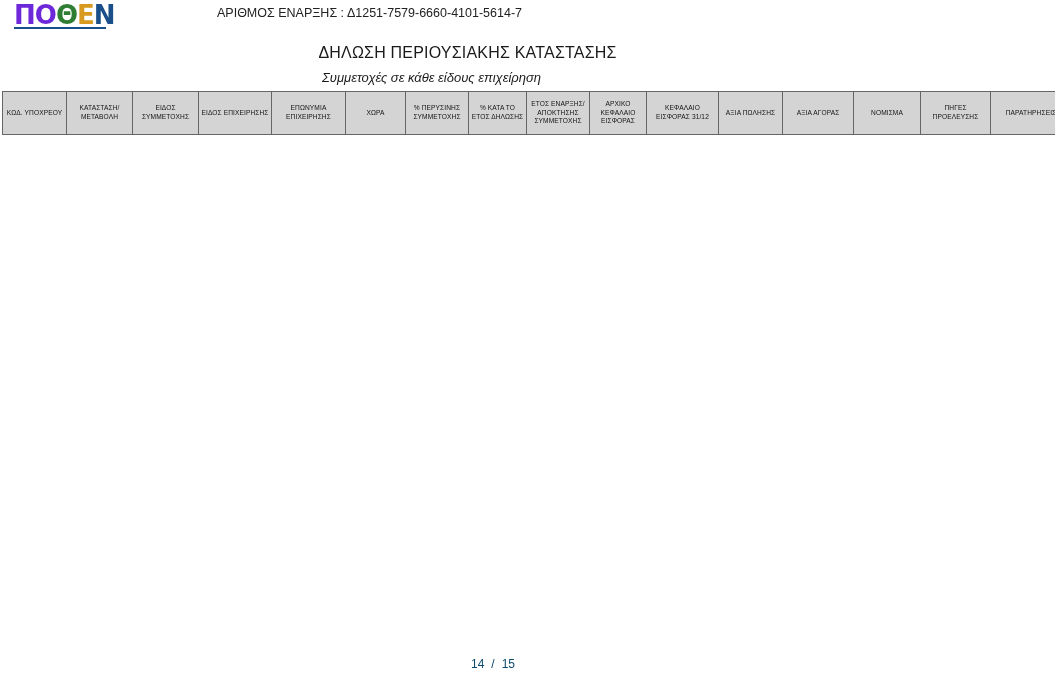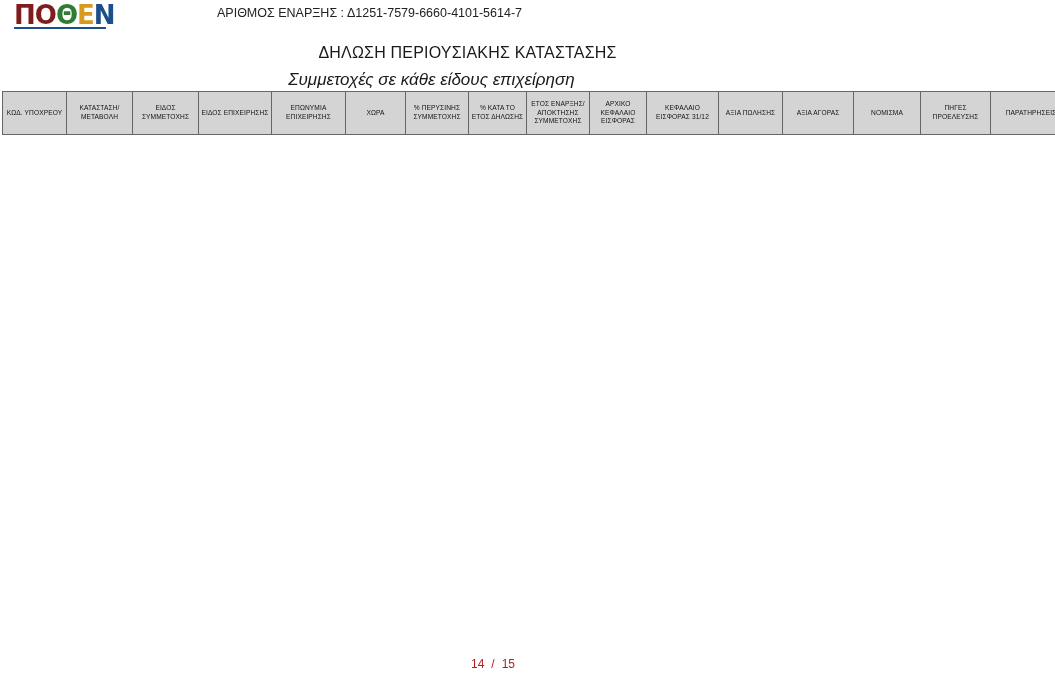--- a/index.html
+++ b/index.html
@@ -21,21 +21,21 @@
     position: absolute;
     left: 14px;
     top: 2px;
     font-family: "DejaVu Sans", sans-serif;
     font-size: 26px;
     font-weight: bold;
     letter-spacing: -1px;
     line-height: 26px;
     white-space: nowrap;
   }
-  .logo .l1 { color: #7f1d1d; }
+  .logo .l1 { color: #6d28d9; }
   .logo .l2 { color: #2e7d32; }
   .logo .l3 { color: #d89a1e; }
   .logo .l4 { color: #1b4f8a; }
   .logo-underline {
     position: absolute;
     left: 14px;
     top: 27px;
     width: 92px;
     height: 2px;
     background: #1b4f8a;
@@ -63,21 +63,21 @@
     font-size: 16px;
     color: #1a1a1a;
     letter-spacing: 0.2px;
   }
   .sub-title {
     position: absolute;
     left: 0;
     top: 70px;
     width: 863px;
     text-align: center;
-    font-size: 17px;
+    font-size: 13px;
     font-style: italic;
     color: #1a1a1a;
   }
 
   
   .table-wrap {
     position: absolute;
     left: 2px;
     top: 91px;
     width: 1051px;
@@ -103,21 +103,21 @@
   }
 
   
   .pager {
     position: absolute;
     left: 0;
     top: 657px;
     width: 986px;
     text-align: center;
     font-size: 12px;
-    color: #b91c1c;
+    color: #0c4a6e;
   }
   .pager span { display: inline-block; }
   .pager .sep { margin: 0 7px; }
 </style>
 </head>
 <body>
 
 <div class="logo"><span class="l1">ΠΟ</span><span class="l2">Θ</span><span class="l3">Ε</span><span class="l4">Ν</span></div>
 <div class="logo-underline"></div>
 

